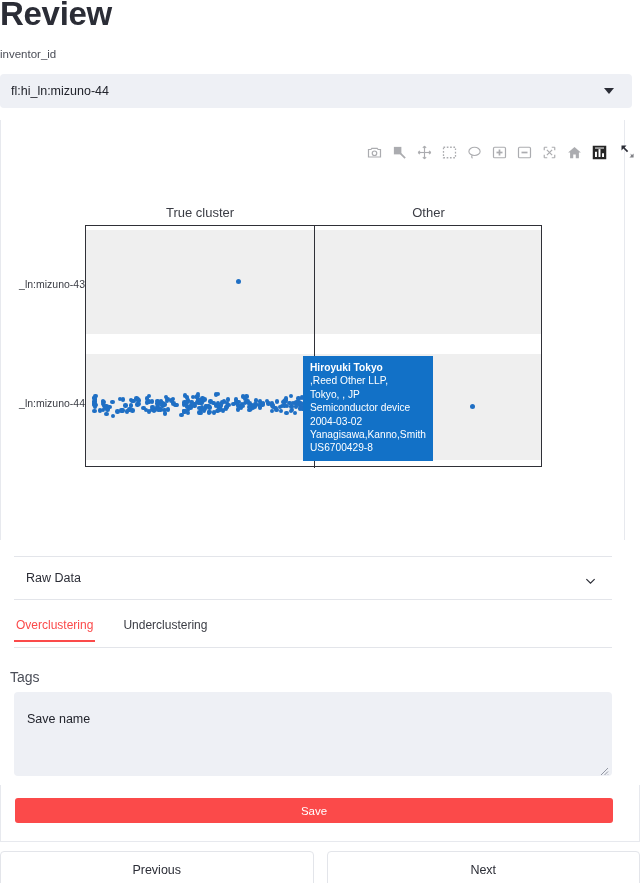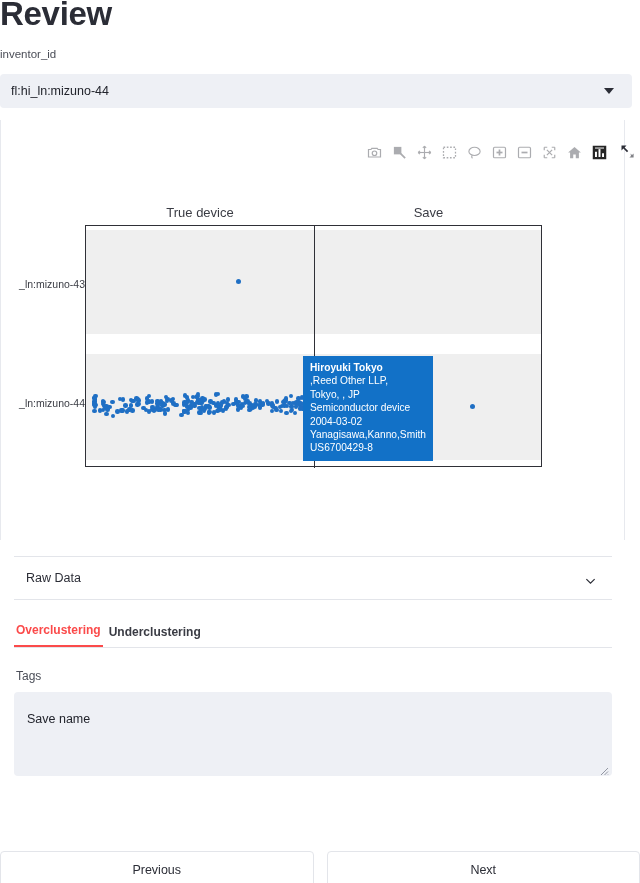--- a/index.html
+++ b/index.html
@@ -190,41 +190,40 @@
     color: #2b2d36;
   }
 
   
   .tabs {
     position: absolute;
     left: 14px; top: 618px;
     width: 598px; height: 30px;
     border-bottom: 1px solid #e3e5ea;
     display: flex;
-    align-items: flex-end;
-    gap: 4px;
-    font-weight: bold;
+    align-items: flex-start;
+    gap: 26px;
   }
   .tab {
     font-size: 12px;
     color: #3a3c44;
     padding: 0 2px 8px 2px;
     position: relative;
     top: 0px;
   }
   .tab.active {
     color: #fb4a4a;
     border-bottom: 2px solid #fb4a4a;
   }
 
   
   .tags-label {
     position: absolute;
-    left: 16px; top: 669px;
-    font-size: 12px;
+    left: 10px; top: 669px;
+    font-size: 14px;
     color: #4b4e58;
   }
   .tags-box {
     position: absolute;
     left: 14px; top: 692px;
     width: 598px; height: 84px;
     background: #eef0f5;
     border: none;
     border-radius: 4px;
   }
@@ -365,22 +364,22 @@
     </div>
 
     <span class="expand-icon">
       <svg viewBox="0 0 16 16" width="16" height="16" fill="#2b2d36">
         <path d="M1.5 6.5 1.5 1.5 6.5 1.5 4.6 3.4 8.2 7 7 8.2 3.4 4.6z"></path>
         <path d="M10.5 9.5 12 11 13.6 9.4 13.6 13.6 9.4 13.6 11 12z" opacity="0.6"></path>
       </svg>
     </span>
 
     <div class="plot-inner">
-      <div class="facet-title left">True device</div>
-      <div class="facet-title right">Save</div>
+      <div class="facet-title left">True cluster</div>
+      <div class="facet-title right">Other</div>
 
       <div class="ytick t1">_ln:mizuno-43</div>
       <div class="ytick t2">_ln:mizuno-44</div>
 
       <div class="plot-frame">
         <div class="band b1"></div>
         <div class="band b2"></div>
         <div class="facet-divider"></div>
 
         <div class="pt lone" style="left:150px; top:53px;"></div>
@@ -640,19 +639,22 @@
   <div class="tags-label">Tags</div>
   <div class="tags-box">
     <span class="tags-value">Save name</span>
     <span class="resize-grip">
       <svg viewBox="0 0 11 11" width="11" height="11" stroke="#9296a2" stroke-width="1">
         <path d="M10 3 3 10M10 6.5 6.5 10M10 9.5 9.5 10"></path>
       </svg>
     </span>
   </div>
 
+  <div class="save-wrap">
+    <button class="save-btn">Save</button>
+  </div>
 
   <div class="nav-row">
     <button class="nav-btn">Previous</button>
     <button class="nav-btn">Next</button>
   </div>
 
 </div>
 
 </body></html>

